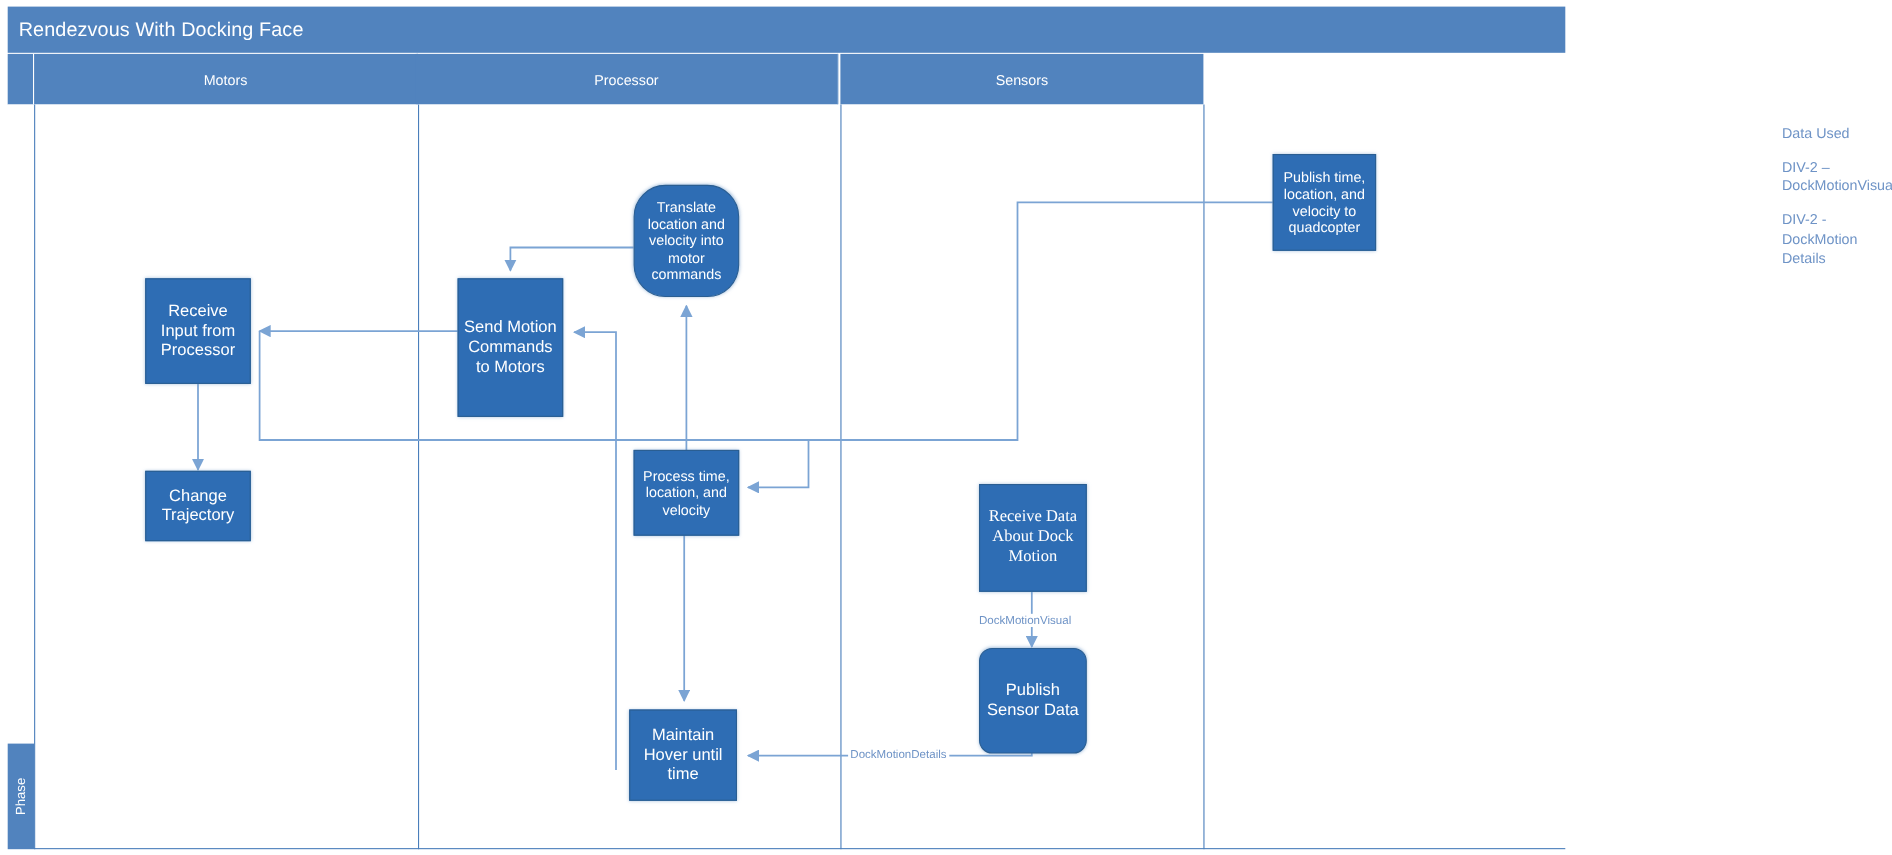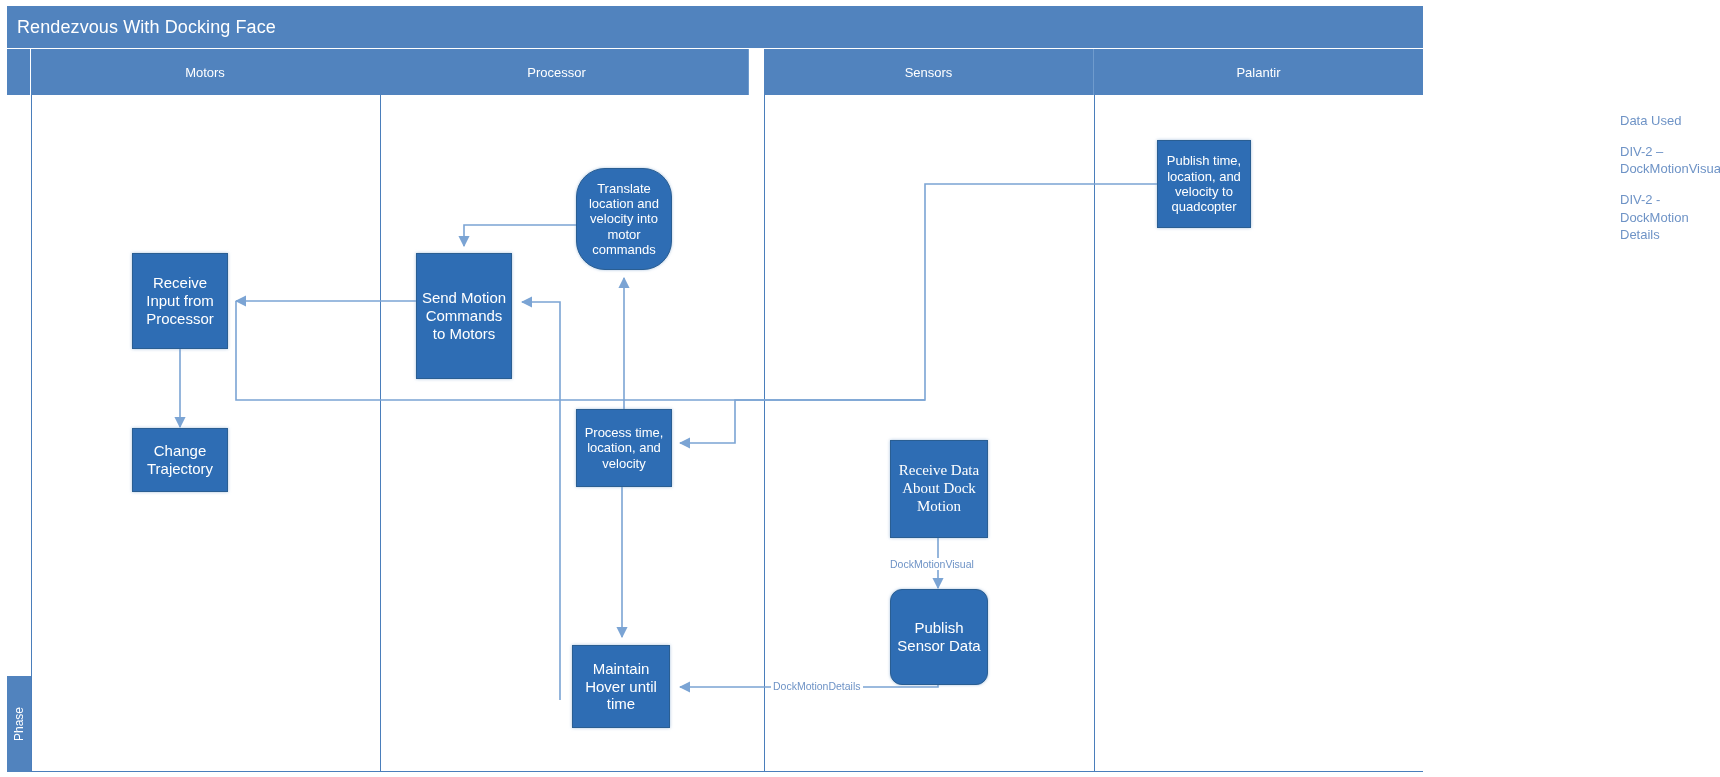--- a/index.html
+++ b/index.html
@@ -181,23 +181,22 @@
 
   <div id="swimlane">
 
     <div class="title-band">
       <div class="title-text">Rendezvous With Docking Face</div>
     </div>
 
     <div class="header-row">
       <div class="lane-corner"></div>
       <div class="lane-head" style="left:24px;width:349px;">Motors</div>
-      <div class="lane-head" style="left:358px;width:384px;text-align:right;">Processor</div>
+      <div class="lane-head" style="left:371px;width:384px;text-align:right;">Processor</div>
       <div class="lane-head" style="left:757px;width:330px;">Sensors</div>
-      <div class="lane-head" style="left:1087px;width:329px;">Palantir</div>
     </div>
 
     <div class="phase-strip">
       <div class="phase-tab">
         <span>Phase</span>
       </div>
     </div>
 
     <div class="lane-body-area">
       <div class="lane-sep" style="left:348px;"></div>

